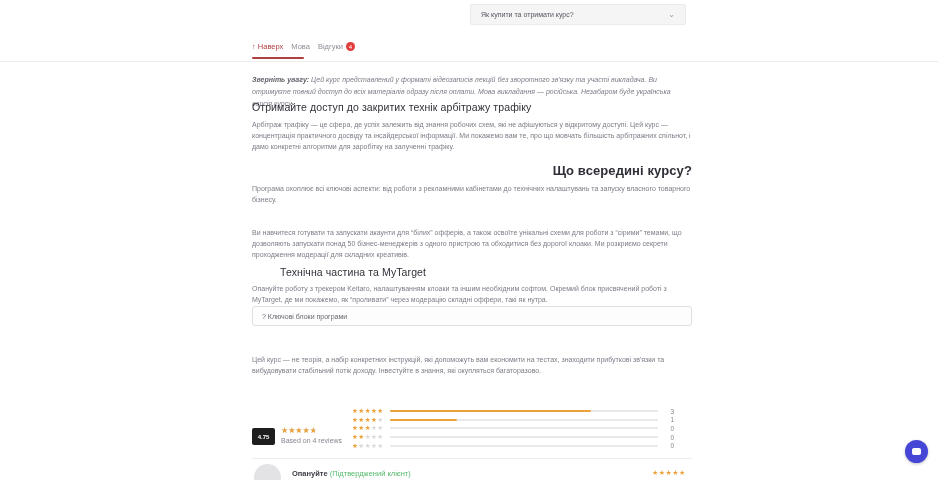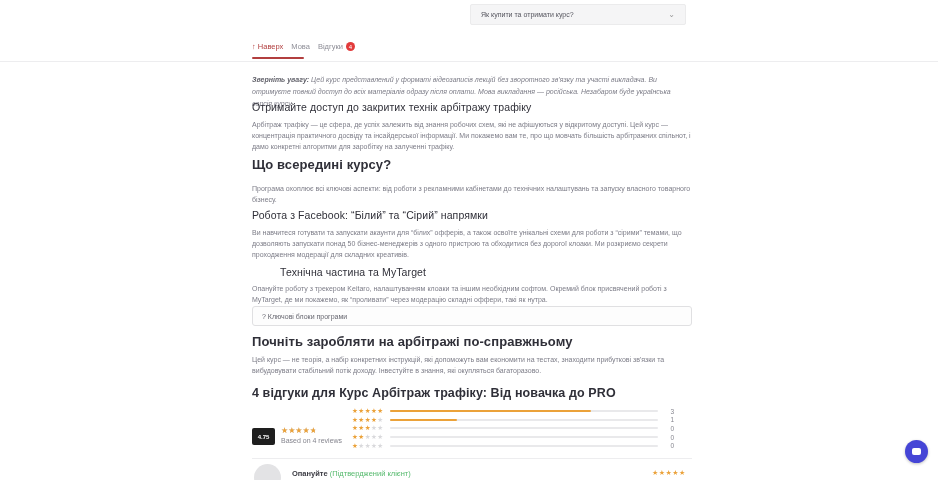--- a/index.html
+++ b/index.html
@@ -28,21 +28,21 @@
   
   .col { position:absolute; left:252px; width:440px; }
   .notice { top:74px; font-size:7px; font-style:italic; line-height:12px; color:#7c7c87; }
   .notice b { color:#5f5f68; }
   .h-med { font-size:10.5px; font-weight:normal; color:#2f2f38; letter-spacing:.1px; }
   .h-big { font-size:13px; font-weight:bold; color:#2f2f38; letter-spacing:.1px; }
   .p { font-size:7px; line-height:11px; color:#7c7c87; }
 
   .pos-h1 { top:101px; }
   .pos-p1 { top:119px; }
-  .pos-h2 { top:157px; }
+  .pos-h2 { top:163px;text-align:right; }
   .pos-p2 { top:183px; }
   .pos-h3 { top:209px; }
   .pos-p3 { top:227px; }
   .pos-h4 { top:266px;margin-left:28px; }
   .pos-p4 { top:283px; }
   .accordion2 { top:306px; height:20px; border:1px solid #e0e0e2; border-radius:3px;
     background:#fdfdfd; display:flex; align-items:center; padding:0 9px;
     font-size:7px; color:#66666f; cursor:pointer; }
   .pos-h5 { top:334px; }
   .pos-p5 { top:354px; }
@@ -102,32 +102,29 @@
   <div class="tab-underline"></div>
 
   <div class="col notice"><b>Зверніть увагу:</b><span> Цей курс представлений у форматі відеозаписів лекцій без зворотного зв'язку та участі викладача. Ви отримуєте повний доступ до всіх матеріалів одразу після оплати. Мова викладання — російська. Незабаром буде українська версія курсу.</span></div>
 
   <div class="col h-med pos-h1">Отримайте доступ до закритих технік арбітражу трафіку</div>
   <div class="col p pos-p1">Арбітраж трафіку — це сфера, де успіх залежить від знання робочих схем, які не афішуються у відкритому доступі. Цей курс — концентрація практичного досвіду та інсайдерської інформації. Ми покажемо вам те, про що мовчать більшість арбітражних спільнот, і дамо конкретні алгоритми для заробітку на залученні трафіку.</div>
 
   <div class="col h-big pos-h2">Що всередині курсу?</div>
   <div class="col p pos-p2">Програма охоплює всі ключові аспекти: від роботи з рекламними кабінетами до технічних налаштувань та запуску власного товарного бізнесу.</div>
 
-  <div class="col h-med pos-h3">Робота з Facebook: “Білий” та “Сірий” напрямки</div>
   <div class="col p pos-p3">Ви навчитеся готувати та запускати акаунти для “білих” офферів, а також освоїте унікальні схеми для роботи з “сірими” темами, що дозволяють запускати понад 50 бізнес-менеджерів з одного пристрою та обходитися без дорогої клоаки. Ми розкриємо секрети проходження модерації для складних креативів.</div>
 
   <div class="col h-med pos-h4">Технічна частина та MyTarget</div>
   <div class="col p pos-p4">Опануйте роботу з трекером Keitaro, налаштуванням клоаки та іншим необхідним софтом. Окремий блок присвячений роботі з MyTarget, де ми покажемо, як “проливати” через модерацію складні оффери, такі як нутра.</div>
 
   <div class="col accordion2">? Ключові блоки програми</div>
 
-  <div class="col h-big pos-h5">Почніть заробляти на арбітражі по-справжньому</div>
   <div class="col p pos-p5">Цей курс — не теорія, а набір конкретних інструкцій, які допоможуть вам економити на тестах, знаходити прибуткові зв'язки та вибудовувати стабільний потік доходу. Інвестуйте в знання, які окупляться багаторазово.</div>
 
-  <div class="col h-big pos-rh">4 відгуки для Курс Арбітраж трафіку: Від новачка до PRO</div>
 
   <div class="score-box">4.75</div>
   <div class="score-stars">
     <span class="stars-base">★★★★★<span class="stars-over" id="score-over" style="width: 95%;">★★★★★</span></span>
   </div>
   <div class="based-on">Based on 4 reviews</div>
 
   <div class="dist">
     <div class="dist-row">
       <span class="row-stars"><span class="on">★</span><span class="on">★</span><span class="on">★</span><span class="on">★</span><span class="on">★</span></span>

